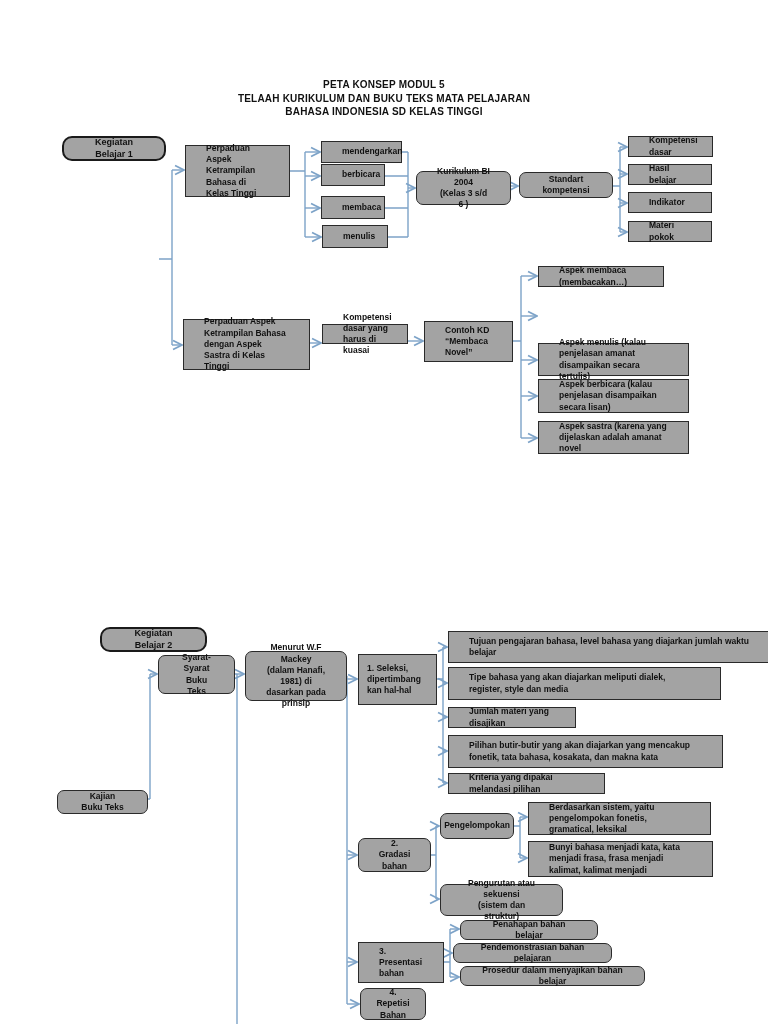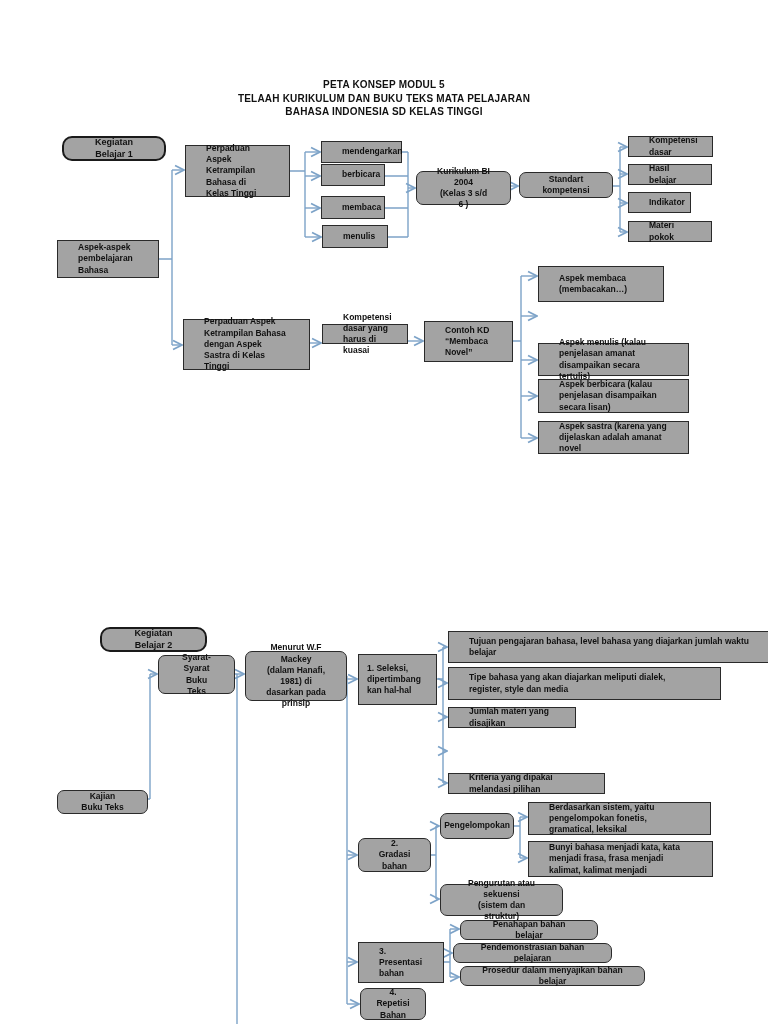--- a/index.html
+++ b/index.html
@@ -88,41 +88,41 @@
   <div class="b" style="left:185px;top:145px;width:105px;height:52px">Perpaduan Aspek Ketrampilan Bahasa di Kelas Tinggi</div>
   <div class="b" style="left:321px;top:141px;width:81px;height:22px">mendengarkan</div>
   <div class="b" style="left:321px;top:164px;width:64px;height:22px">berbicara</div>
   <div class="b" style="left:321px;top:196px;width:64px;height:23px">membaca</div>
   <div class="b" style="left:322px;top:225px;width:66px;height:23px">menulis</div>
   <div class="b ctr pre" style="left:416px;top:171px;width:95px;height:34px">Kurikulum BI 2004
 (Kelas 3 s/d 6 )</div>
   <div class="b ctr" style="left:519px;top:172px;width:94px;height:26px">Standart kompetensi</div>
   <div class="b" style="left:628px;top:136px;width:85px;height:21px">Kompetensi dasar</div>
   <div class="b" style="left:628px;top:164px;width:84px;height:21px">Hasil belajar</div>
-  <div class="b" style="left:628px;top:192px;width:63px;height:21px">Indikator</div>
+  <div class="b" style="left:628px;top:192px;width:84px;height:21px">Indikator</div>
   <div class="b" style="left:628px;top:221px;width:84px;height:21px">Materi pokok</div>
-  <div class="b" style="left:57px;top:240px;width:102px;height:38px">Aspek-aspek pembelajaran Bahasa</div>
   <div class="b" style="left:183px;top:319px;width:127px;height:51px">Perpaduan  Aspek Ketrampilan Bahasa dengan Aspek Sastra di Kelas Tinggi</div>
   <div class="b" style="left:322px;top:324px;width:86px;height:20px">Kompetensi dasar yang harus di kuasai</div>
   <div class="b pre" style="left:424px;top:321px;width:89px;height:41px">Contoh KD
 “Membaca Novel”</div>
-  <div class="b" style="left:538px;top:266px;width:126px;height:36px">Aspek membaca (membacakan…)</div>
+  <div class="b" style="left:538px;top:266px;width:126px;height:21px">Aspek membaca (membacakan…)</div>
   <div class="b" style="left:538px;top:343px;width:151px;height:33px">Aspek menulis (kalau penjelasan amanat disampaikan secara tertulis)</div>
   <div class="b" style="left:538px;top:379px;width:151px;height:34px">Aspek berbicara (kalau penjelasan disampaikan secara lisan)</div>
   <div class="b" style="left:538px;top:421px;width:151px;height:33px">Aspek sastra (karena yang dijelaskan adalah amanat novel</div>
 
   <div class="b rounded" style="left:100px;top:627px;width:107px;height:25px">Kegiatan Belajar 2</div>
   <div class="b ctr" style="left:158px;top:655px;width:77px;height:39px">Syarat-Syarat Buku Teks</div>
   <div class="b ctr" style="left:245px;top:651px;width:102px;height:50px">Menurut W.F Mackey (dalam Hanafi, 1981) di dasarkan pada prinsip</div>
   <div class="b pre" style="left:358px;top:654px;width:79px;height:51px;padding-left:8px">1.  Seleksi,
 dipertimbang
 kan hal-hal</div>
   <div class="b" style="left:448px;top:631px;width:324px;height:32px">Tujuan pengajaran bahasa, level bahasa yang diajarkan jumlah waktu belajar</div>
   <div class="b" style="left:448px;top:667px;width:273px;height:33px">Tipe bahasa yang akan diajarkan meliputi dialek, register, style dan media</div>
   <div class="b" style="left:448px;top:707px;width:128px;height:21px">Jumlah materi yang disajikan</div>
+  <div class="b" style="left:448px;top:735px;width:275px;height:33px">Pilihan butir-butir yang akan diajarkan yang mencakup fonetik, tata bahasa, kosakata, dan makna kata</div>
   <div class="b" style="left:448px;top:773px;width:157px;height:21px">Kriteria yang dipakai melandasi pilihan</div>
   <div class="b ctr" style="left:57px;top:790px;width:91px;height:24px">Kajian Buku Teks</div>
   <div class="b ctr pre" style="left:358px;top:838px;width:73px;height:34px">2. Gradasi
 bahan</div>
   <div class="b ctr" style="left:440px;top:813px;width:74px;height:26px">Pengelompokan</div>
   <div class="b" style="left:528px;top:841px;width:185px;height:36px">Bunyi bahasa menjadi kata, kata menjadi frasa, frasa menjadi kalimat, kalimat menjadi</div>
   <div class="b" style="left:528px;top:802px;width:183px;height:33px">Berdasarkan sistem, yaitu pengelompokan fonetis, gramatical, leksikal</div>
   <div class="b ctr pre" style="left:440px;top:884px;width:123px;height:32px">Pengurutan atau sekuensi
 (sistem dan struktur)</div>
   <div class="b pre" style="left:358px;top:942px;width:86px;height:41px">3. Presentasi

